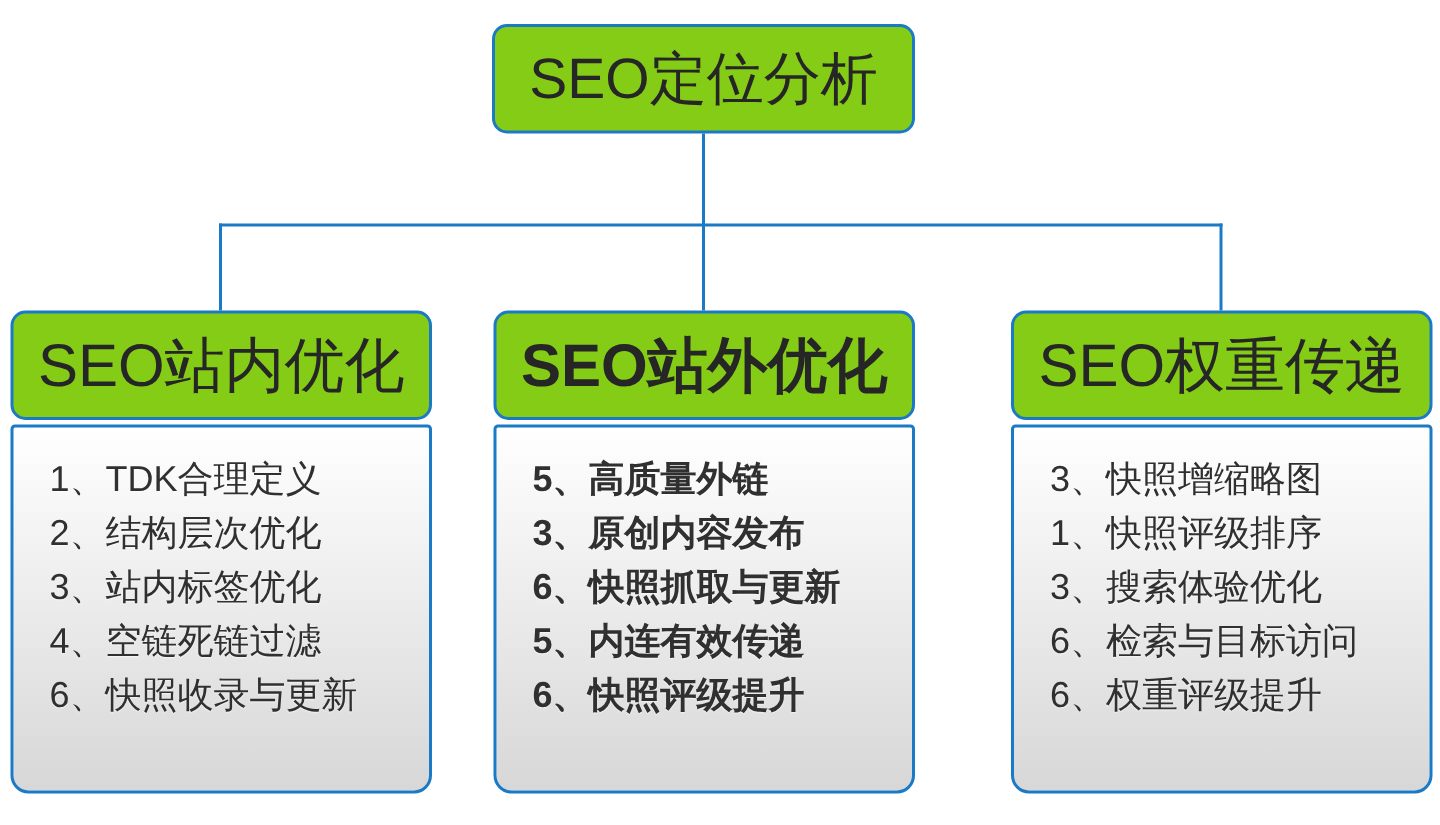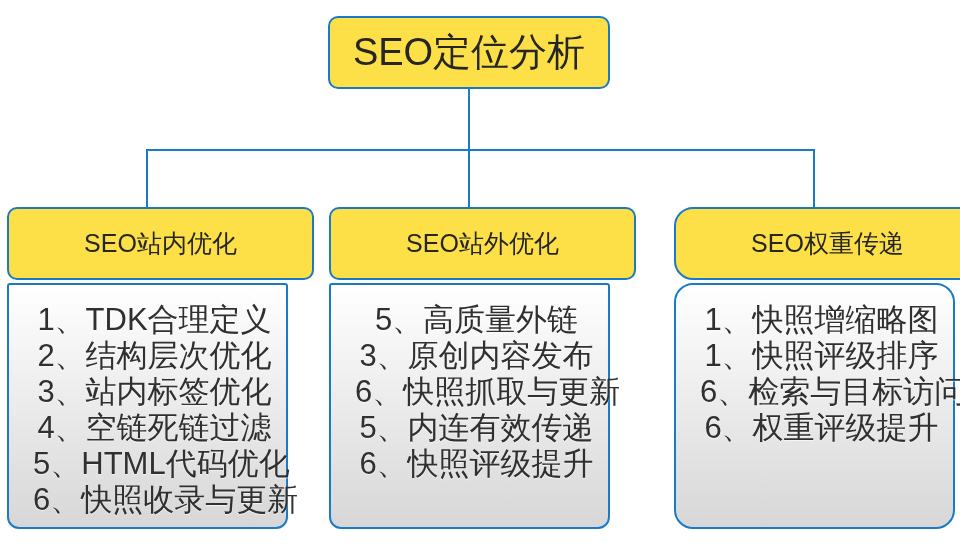--- a/index.html
+++ b/index.html
@@ -19,54 +19,53 @@
   .canvas{position:absolute;inset:0;}
   
   .line{position:absolute;background:var(--accent);}
   .line.v{width:2px;}
   .line.h{height:2px;}
   
   .node{
     position:absolute;
     box-sizing:border-box;
     border:2px solid var(--accent);
-    background:#fde047;
+    background:#84cc16;
     display:flex;align-items:center;justify-content:center;
     color:var(--text);
   }
   .root-node{
     left:328px;top:16px;width:282px;height:73px;
     border-radius:10px;
     font-size:38px;
     z-index:2;
   }
   .branch-header{
-    top:207px;height:73px;width:307px;
+    top:207px;height:73px;width:281px;
     border-radius:10px;
-    font-size:25px;
+    font-size:40px;
     z-index:2;
   }
   .branch-list{
     top:283px;height:246px;width:281px;
     border-radius:3px 3px 12px 12px;
     background:linear-gradient(180deg,var(--grad-top) 0%,var(--grad-bottom) 100%);
     display:block;
     padding:17px 10px 0 24px;
     z-index:2;
   }
   .col-0{left:7px;}
-  .col-1{left:329px;}
-  .col-2{left:674px;border-radius:19px;}
+  .col-1{left:329px;font-weight:bold;}
+  .col-2{left:674px;}
   .list-item{
-    font-size:31px;
+    font-size:24px;
     line-height:36px;
     color:#303030;
     text-shadow:0 1px 1px rgba(255,255,255,.65);
     white-space:nowrap;
-    text-align:center;
   }
   .node-title{white-space:nowrap;}
 </style>
 </head>
 <body>
 
 <div class="canvas">
 
   <div class="line v" style="left:468px;top:89px;height:118px;"></div>
   <div class="line h" style="left:146px;top:149px;width:669px;"></div>
@@ -78,38 +77,38 @@
   </div>
 
   <div class="node branch-header col-0">
     <span class="node-title">SEO站内优化</span>
   </div>
   <div class="node branch-list col-0">
     <div class="list-item">1、TDK合理定义</div>
     <div class="list-item">2、结构层次优化</div>
     <div class="list-item">3、站内标签优化</div>
     <div class="list-item">4、空链死链过滤</div>
-    <div class="list-item">5、HTML代码优化</div>
     <div class="list-item">6、快照收录与更新</div>
   </div>
 
   <div class="node branch-header col-1">
     <span class="node-title">SEO站外优化</span>
   </div>
   <div class="node branch-list col-1">
     <div class="list-item">5、高质量外链</div>
     <div class="list-item">3、原创内容发布</div>
     <div class="list-item">6、快照抓取与更新</div>
     <div class="list-item">5、内连有效传递</div>
     <div class="list-item">6、快照评级提升</div>
   </div>
 
   <div class="node branch-header col-2">
     <span class="node-title">SEO权重传递</span>
   </div>
   <div class="node branch-list col-2">
-    <div class="list-item">1、快照增缩略图</div>
+    <div class="list-item">3、快照增缩略图</div>
     <div class="list-item">1、快照评级排序</div>
+    <div class="list-item">3、搜索体验优化</div>
     <div class="list-item">6、检索与目标访问</div>
     <div class="list-item">6、权重评级提升</div>
   </div>
 
 </div>
 
 </body></html>

